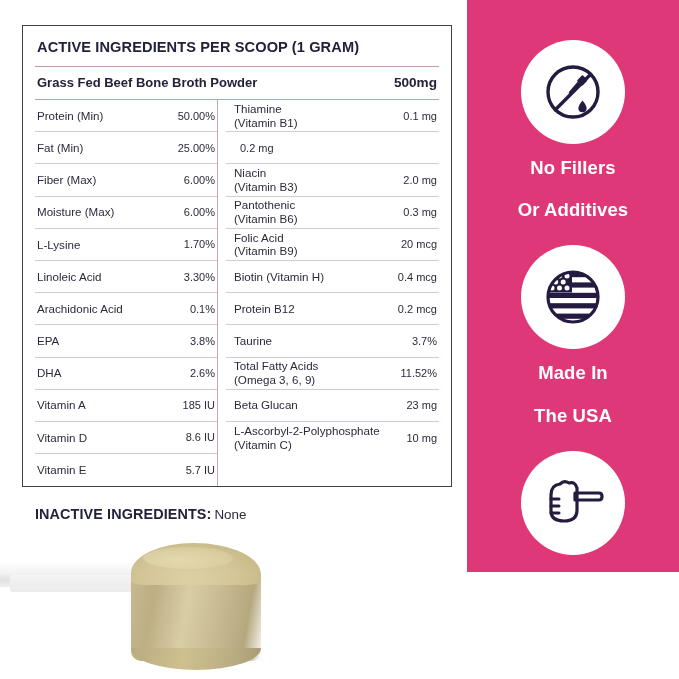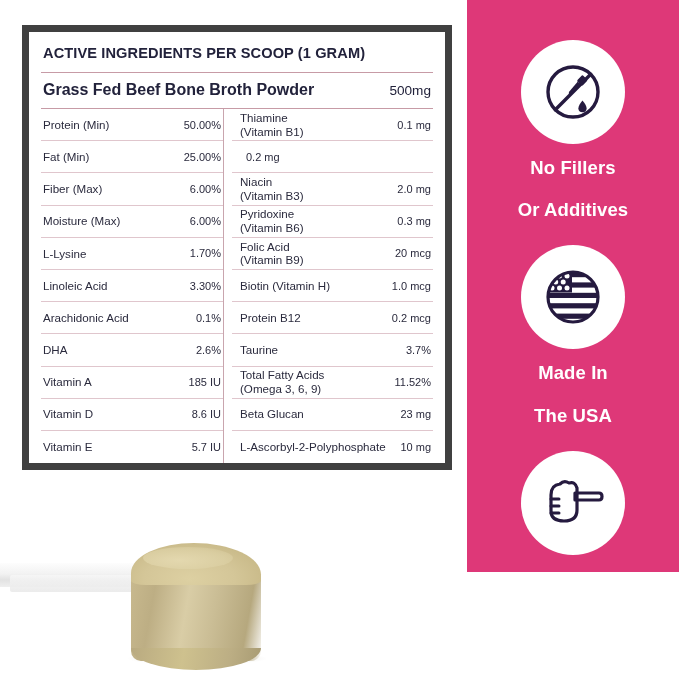--- a/index.html
+++ b/index.html
@@ -89,48 +89,48 @@
     width: 138px; height: 13px;
     background: radial-gradient(ellipse at 50% 50%, rgba(140,130,105,.30) 0%, rgba(255,255,255,0) 72%);
   }
 
   
   #facts-table {
     position: absolute;
     left: 22px;
     top: 25px;
     width: 430px;
-    border: 7px solid #404040;
+    border: 1px solid #404040;
     background: #ffffff;
   }
 
   #table-title {
     font-size: 14.6px;
     font-weight: bold;
     color: #22223b;
     letter-spacing: .1px;
     padding: 13px 14px 11px 14px;
     white-space: nowrap;
   }
   .rule-strong { height: 1px; background: #c79ba6; margin: 0 12px; }
 
   #main-ingredient-row {
     display: flex;
     align-items: baseline;
     justify-content: space-between;
     padding: 8px 14px 9px 14px;
   }
   #main-ingredient-name {
-    font-size: 16px;
+    font-size: 13px;
     font-weight: bold;
     color: #22223b;
   }
   #main-ingredient-amount {
     font-size: 13.6px;
-    font-weight: normal;
+    font-weight: bold;
     color: #22223b;
   }
 
   #grid {
     display: flex;
     padding: 0 12px 0 12px;
   }
   .col {
     display: flex;
     flex-direction: column;
@@ -272,20 +272,25 @@
               <span>Linoleic Acid</span></span>
             <span class="famt">3.30%</span>
           </div>
           <div class="frow">
             <span class="fname">
               <span>Arachidonic Acid</span></span>
             <span class="famt">0.1%</span>
           </div>
           <div class="frow">
             <span class="fname">
+              <span>EPA</span></span>
+            <span class="famt">3.8%</span>
+          </div>
+          <div class="frow">
+            <span class="fname">
               <span>DHA</span></span>
             <span class="famt">2.6%</span>
           </div>
           <div class="frow">
             <span class="fname">
               <span>Vitamin A</span></span>
             <span class="famt">185 IU</span>
           </div>
           <div class="frow">
             <span class="fname">
@@ -312,34 +317,34 @@
             <span class="famt">0.2 mg</span>
           </div>
           <div class="frow">
             <span class="fname">
               <span>Niacin</span>
               <span class="sub">(Vitamin B3)</span></span>
             <span class="famt">2.0 mg</span>
           </div>
           <div class="frow">
             <span class="fname">
-              <span>Pyridoxine</span>
+              <span>Pantothenic</span>
               <span class="sub">(Vitamin B6)</span></span>
             <span class="famt">0.3 mg</span>
           </div>
           <div class="frow">
             <span class="fname">
               <span>Folic Acid</span>
               <span class="sub">(Vitamin B9)</span></span>
             <span class="famt">20 mcg</span>
           </div>
           <div class="frow">
             <span class="fname">
               <span>Biotin (Vitamin H)</span></span>
-            <span class="famt">1.0 mcg</span>
+            <span class="famt">0.4 mcg</span>
           </div>
           <div class="frow">
             <span class="fname">
               <span>Protein B12</span></span>
             <span class="famt">0.2 mcg</span>
           </div>
           <div class="frow">
             <span class="fname">
               <span>Taurine</span></span>
             <span class="famt">3.7%</span>
@@ -351,27 +356,30 @@
             <span class="famt">11.52%</span>
           </div>
           <div class="frow">
             <span class="fname">
               <span>Beta Glucan</span></span>
             <span class="famt">23 mg</span>
           </div>
           <div class="frow">
             <span class="fname">
               <span>L-Ascorbyl-2-Polyphosphate</span>
-              </span>
+              <span class="sub">(Vitamin C)</span></span>
             <span class="famt">10 mg</span>
           </div>
         </div>
       </div>
     </div>
 
+    <div id="inactive-line">
+      <span id="inactive-label">INACTIVE INGREDIENTS:</span><span id="inactive-value">None</span>
+    </div>
 
     <div id="scoop-photo">
       <div class="scoop-shadow"></div>
       <div class="scoop-handle"></div>
       <div class="scoop-handle-2"></div>
       <div class="scoop-cup"></div>
       <div class="scoop-powder"></div>
     </div>
   </div>
 

